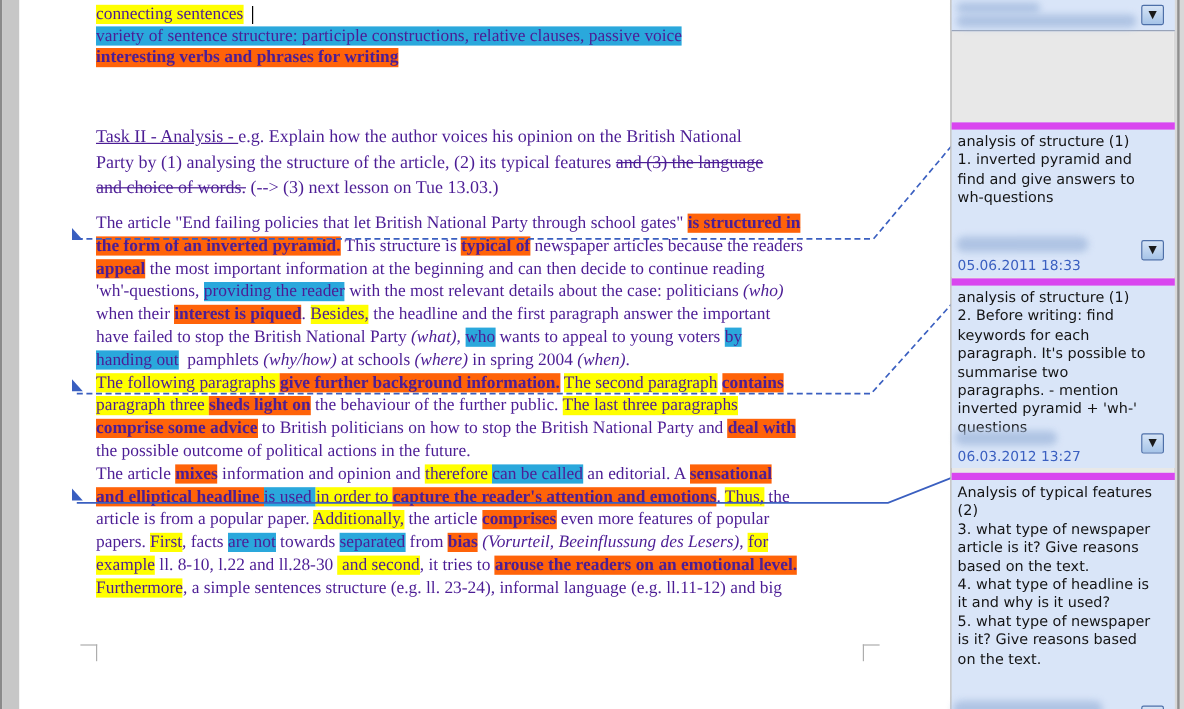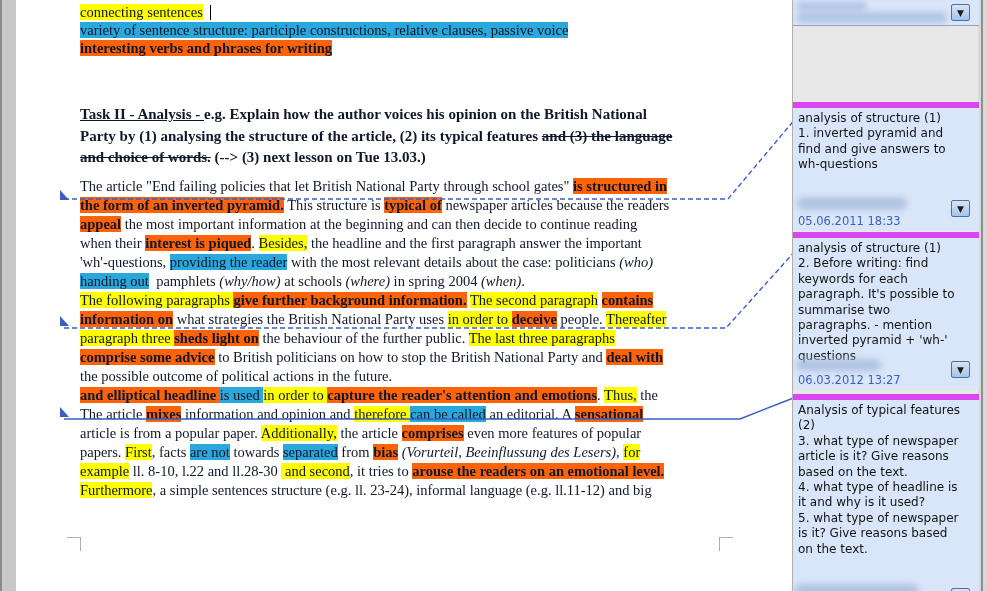--- a/index.html
+++ b/index.html
@@ -5,33 +5,33 @@
   html,body{margin:0;padding:0;background:#fff;}
   .screen{position:relative;width:987px;height:591px;background:#FFFFFF;overflow:hidden;
           font-family:"Liberation Serif",serif;}
   
   .left-border{position:absolute;left:0;top:0;width:2px;height:591px;background:#8A8A8A;}
   .left-strip{position:absolute;left:2px;top:0;width:14px;height:591px;background:#C7C7C7;}
   .right-strip{position:absolute;left:978px;top:0;width:9px;height:591px;background:#D8D8D8;}
   .right-line{position:absolute;left:981px;top:0;width:2px;height:591px;background:#8F8F8F;}
 
   
-  .textblock{position:absolute;left:80px;font-size:14.5px;color:#0f172a;}
+  .textblock{position:absolute;left:80px;font-size:14.5px;color:#4c1d95;}
   #intro{top:3px;}
   #intro .tline{height:18px;line-height:18px;white-space:pre;}
   #heading{top:104px;font-size:15px;}
   #heading .tline{height:21.5px;line-height:21.5px;white-space:pre;font-weight:bold;}
   #body{top:177px;}
   #body .tline{height:19px;line-height:19px;white-space:pre;}
 
   .hl-y{background:var(--highlight_yellow);}
   .hl-c{background:var(--highlight_cyan);}
   .hl-o{background:var(--highlight_orange);font-weight:bold;}
   .it{font-style:italic;}
-  .bd{font-weight:bold;}
+  .bd{font-weight:normal;}
   .un{text-decoration:underline;}
   .st{text-decoration:line-through;}
 
   .caret{position:absolute;left:210px;top:5px;width:1px;height:15px;background:#000;}
 
   
   .anchor{position:absolute;width:0;height:0;border-bottom:10px solid var(--connector);
           border-right:9px solid transparent;}
   #anchor-1{left:60px;top:190px;}
   #anchor-2{left:60px;top:316px;}
@@ -80,30 +80,30 @@
       </div>
     <div id="heading" class="textblock">
         <div class="tline"><span class="bd un">Task II - Analysis - </span><span class="bd">e.g. Explain how the author voices his opinion on the British National</span></div>
         <div class="tline"><span class="bd">Party by (1) analysing the structure of the article, (2) its typical features </span><span class="bd st">and (3) the language</span></div>
         <div class="tline"><span class="bd st">and choice of words.</span><span class="bd"> (--&gt; (3) next lesson on Tue 13.03.)</span></div>
       </div>
     <div id="body" class="textblock">
         <div class="tline"><span>The article "End failing policies that let British National Party through school gates" </span><span class="hl-o">is structured in</span></div>
         <div class="tline"><span class="hl-o">the form of an inverted pyramid.</span><span> This structure is </span><span class="hl-o">typical of</span><span> newspaper articles because the readers</span></div>
         <div class="tline"><span class="hl-o">appeal</span><span> the most important information at the beginning and can then decide to continue reading</span></div>
+        <div class="tline"><span>'wh'-questions, </span><span class="hl-c">providing the reader</span><span> with the most relevant details about the case: politicians </span><span class="it">(who)</span></div>
         <div class="tline"><span>when their </span><span class="hl-o">interest is piqued</span><span>. </span><span class="hl-y">Besides,</span><span> the headline and the first paragraph answer the important</span></div>
-        <div class="tline"><span>'wh'-questions, </span><span class="hl-c">providing the reader</span><span> with the most relevant details about the case: politicians </span><span class="it">(who)</span></div>
+        <div class="tline"><span>have failed to stop the British National Party </span><span class="it">(what)</span><span>, </span><span class="hl-c">who</span><span> wants to appeal to young voters </span><span class="hl-c">by</span></div>
         <div class="tline"><span class="hl-c">handing out</span><span>  pamphlets </span><span class="it">(why/how)</span><span> at schools </span><span class="it">(where)</span><span> in spring 2004 </span><span class="it">(when)</span><span>.</span></div>
         <div class="tline"><span class="hl-y">The following paragraphs </span><span class="hl-o">give further background information.</span><span> </span><span class="hl-y">The second paragraph</span><span> </span><span class="hl-o">contains</span></div>
-        <div class="tline"><span class="hl-o">information on</span><span> what strategies the British National Party uses </span><span class="hl-y">in order to </span><span class="hl-o">deceive</span><span> people. </span><span class="hl-y">Thereafter</span></div>
         <div class="tline"><span class="hl-y">paragraph three </span><span class="hl-o">sheds light on</span><span> the behaviour of the further public. </span><span class="hl-y">The last three paragraphs</span></div>
         <div class="tline"><span class="hl-o">comprise some advice</span><span> to British politicians on how to stop the British National Party and </span><span class="hl-o">deal with</span></div>
         <div class="tline"><span>the possible outcome of political actions in the future.</span></div>
+        <div class="tline"><span>The article </span><span class="hl-o">mixes</span><span> information and opinion and </span><span class="hl-y">therefore </span><span class="hl-c">can be called</span><span> an editorial. A </span><span class="hl-o">sensational</span></div>
         <div class="tline"><span class="hl-o">and elliptical headline </span><span class="hl-c">is used </span><span class="hl-y">in order to </span><span class="hl-o">capture the reader's attention and emotions</span><span>. </span><span class="hl-y">Thus,</span><span> the</span></div>
-        <div class="tline"><span>The article </span><span class="hl-o">mixes</span><span> information and opinion and </span><span class="hl-y">therefore </span><span class="hl-c">can be called</span><span> an editorial. A </span><span class="hl-o">sensational</span></div>
         <div class="tline"><span>article is from a popular paper. </span><span class="hl-y">Additionally,</span><span> the article </span><span class="hl-o">comprises</span><span> even more features of popular</span></div>
         <div class="tline"><span>papers. </span><span class="hl-y">First</span><span>, facts </span><span class="hl-c">are not</span><span> towards </span><span class="hl-c">separated</span><span> from </span><span class="hl-o">bias</span><span> </span><span class="it">(Vorurteil, Beeinflussung des Lesers)</span><span>, </span><span class="hl-y">for</span></div>
         <div class="tline"><span class="hl-y">example</span><span> ll. 8-10, l.22 and ll.28-30 </span><span class="hl-y"> and second</span><span>, it tries to </span><span class="hl-o">arouse the readers on an emotional level.</span></div>
         <div class="tline"><span class="hl-y">Furthermore</span><span>, a simple sentences structure (e.g. ll. 23-24), informal language (e.g. ll.11-12) and big</span></div>
       </div>
 
     <div class="caret"></div>
 
     <div class="anchor" id="anchor-1"></div>
     <div class="anchor" id="anchor-2"></div>

